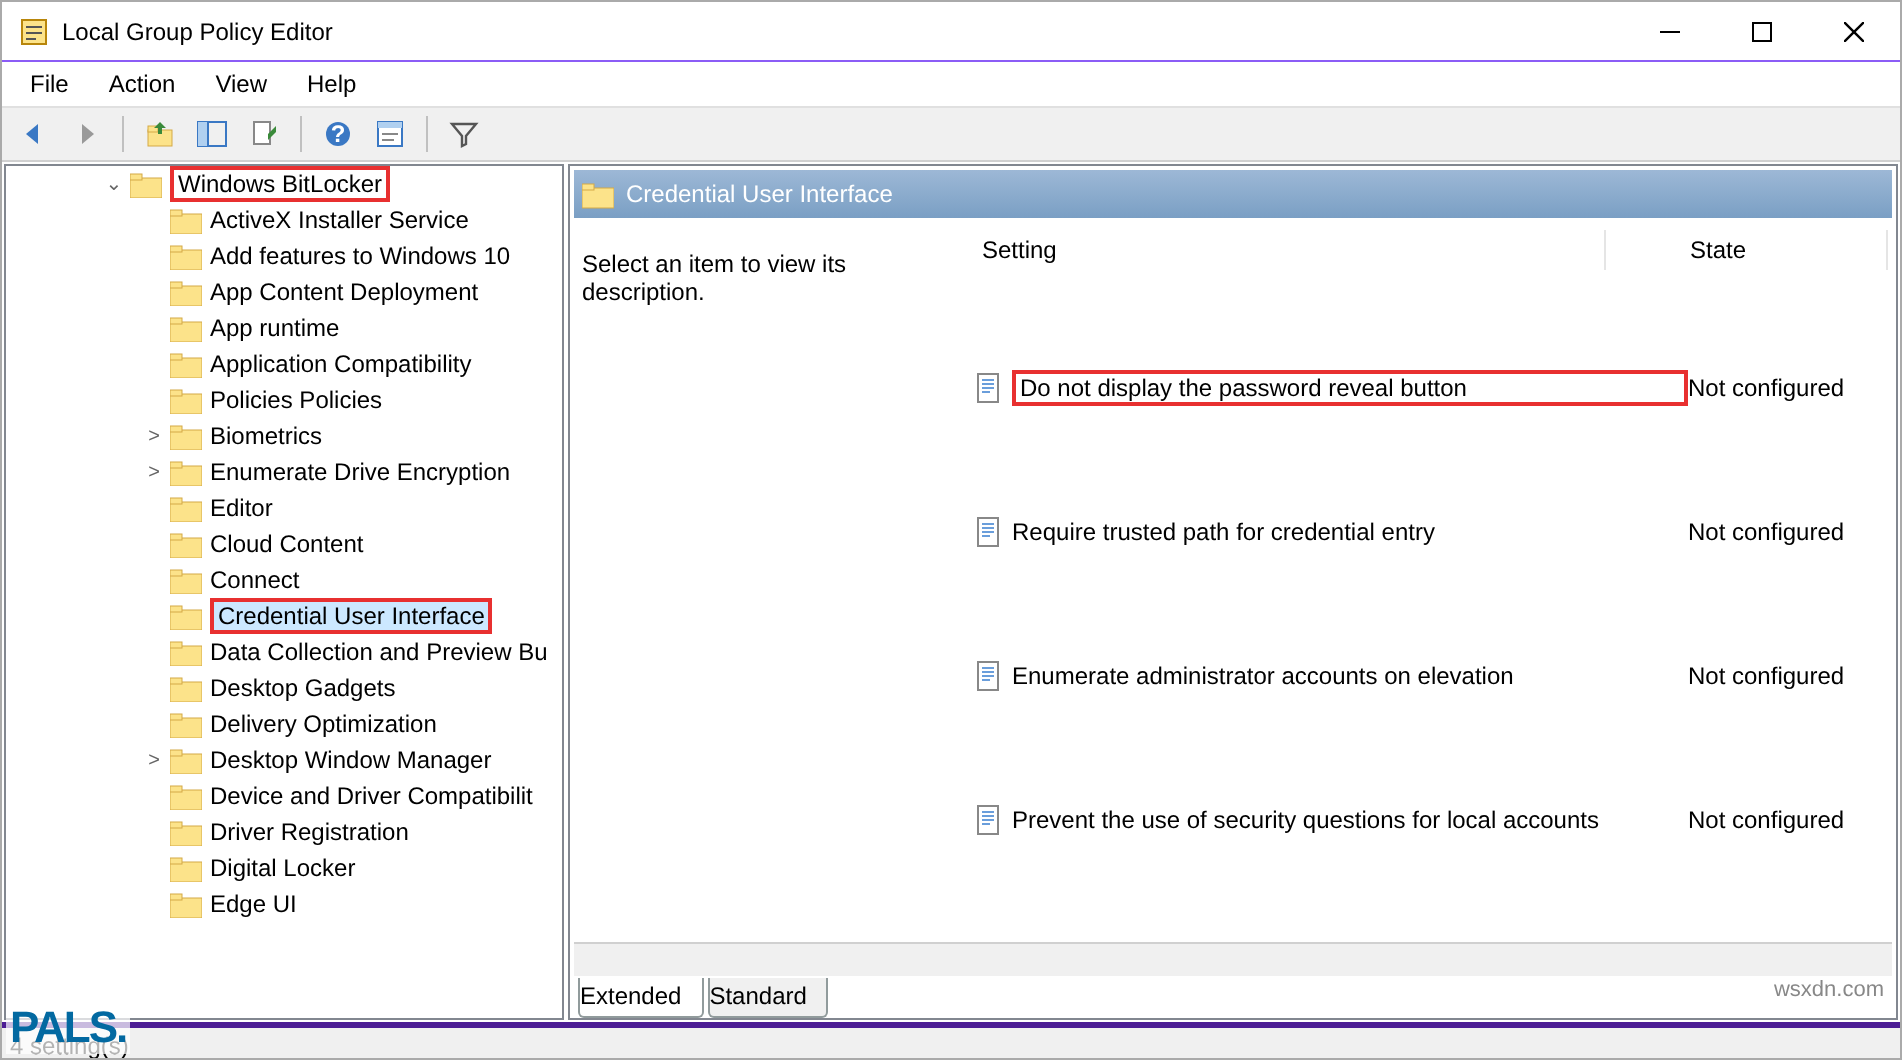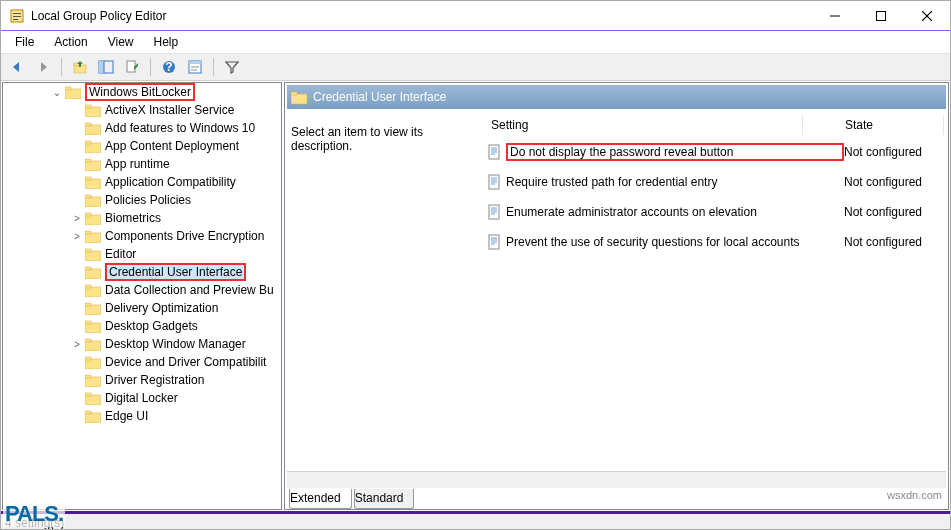--- a/index.html
+++ b/index.html
@@ -52,21 +52,21 @@
     
     .details-body { flex: 1; display: flex; padding: 4px; overflow: hidden; }
     .description-col { width: 196px; padding: 10px 8px 0 2px; font-size: 12px; }
     .settings-col { flex: 1; }
     
     .list-header { display: flex; height: 22px; align-items: flex-start; gap: 36px; }
     .list-header-cell { padding: 3px 6px; font-size: 12px; border-right: 1px solid #e5e5e5; }
     .col-setting { flex: 1; }
     .col-state { width: 105px; text-align: left; }
     
-    .list-row { display: flex; height: 30px; align-items: center; padding-left: 2px; }
+    .list-row { display: flex; height: 30px; align-items: center; padding-left: 2px; margin-top: 42px; }
     .setting-icon { width: 16px; height: 16px; margin-right: 3px; flex-shrink: 0; }
     .setting-name { flex: 1; white-space: nowrap; font-size: 12px; }
     .setting-state { width: 100px; white-space: nowrap; font-size: 12px; }
     
     .details-scrollbar { height: 17px; background: #f0f0f0; border-top: 1px solid #d0d0d0; margin: 0 2px 2px 2px; }
     
     
     .tabs-row { display: flex; padding-left: 4px; height: 20px; margin-top: -1px; }
     .tab { padding: 2px 10px 1px 0; font-size: 12px; background: #fff; border: 1px solid #919b9c; border-top: none; border-radius: 0 0 3px 3px; margin-right: 2px; }
     .tab:not(.active) { background: #f0f0f0; margin-top: 0; }
@@ -235,56 +235,70 @@
             <rect x="0" y="2" width="6" height="3" class="folder-svg"></rect>
           </svg>
           <span class="tree-label">Biometrics</span>
         </div>
         <div class="tree-node child has-expand">
           <span class="tree-expand">&gt;</span>
           <svg class="tree-folder" viewBox="0 0 16 14">
             <rect x="0" y="4" width="16" height="10" class="folder-svg"></rect>
             <rect x="0" y="2" width="6" height="3" class="folder-svg"></rect>
           </svg>
-          <span class="tree-label">Components Drive Encryption</span>
+          <span class="tree-label">Enumerate Drive Encryption</span>
         </div>
         <div class="tree-node child">
           <svg class="tree-folder" viewBox="0 0 16 14">
             <rect x="0" y="4" width="16" height="10" class="folder-svg"></rect>
             <rect x="0" y="2" width="6" height="3" class="folder-svg"></rect>
           </svg>
           <span class="tree-label">Editor</span>
         </div>
         <div class="tree-node child">
           <svg class="tree-folder" viewBox="0 0 16 14">
             <rect x="0" y="4" width="16" height="10" class="folder-svg"></rect>
             <rect x="0" y="2" width="6" height="3" class="folder-svg"></rect>
           </svg>
+          <span class="tree-label">Cloud Content</span>
+        </div>
+        <div class="tree-node child">
+          <svg class="tree-folder" viewBox="0 0 16 14">
+            <rect x="0" y="4" width="16" height="10" class="folder-svg"></rect>
+            <rect x="0" y="2" width="6" height="3" class="folder-svg"></rect>
+          </svg>
+          <span class="tree-label">Connect</span>
+        </div>
+        <div class="tree-node child">
+          <svg class="tree-folder" viewBox="0 0 16 14">
+            <rect x="0" y="4" width="16" height="10" class="folder-svg"></rect>
+            <rect x="0" y="2" width="6" height="3" class="folder-svg"></rect>
+          </svg>
           <span class="tree-label selected red-box">Credential User Interface</span>
         </div>
         <div class="tree-node child">
           <svg class="tree-folder" viewBox="0 0 16 14">
             <rect x="0" y="4" width="16" height="10" class="folder-svg"></rect>
             <rect x="0" y="2" width="6" height="3" class="folder-svg"></rect>
           </svg>
           <span class="tree-label">Data Collection and Preview Bu</span>
         </div>
         <div class="tree-node child">
           <svg class="tree-folder" viewBox="0 0 16 14">
             <rect x="0" y="4" width="16" height="10" class="folder-svg"></rect>
             <rect x="0" y="2" width="6" height="3" class="folder-svg"></rect>
           </svg>
+          <span class="tree-label">Desktop Gadgets</span>
+        </div>
+        <div class="tree-node child">
+          <svg class="tree-folder" viewBox="0 0 16 14">
+            <rect x="0" y="4" width="16" height="10" class="folder-svg"></rect>
+            <rect x="0" y="2" width="6" height="3" class="folder-svg"></rect>
+          </svg>
           <span class="tree-label">Delivery Optimization</span>
-        </div>
-        <div class="tree-node child">
-          <svg class="tree-folder" viewBox="0 0 16 14">
-            <rect x="0" y="4" width="16" height="10" class="folder-svg"></rect>
-            <rect x="0" y="2" width="6" height="3" class="folder-svg"></rect>
-          </svg>
-          <span class="tree-label">Desktop Gadgets</span>
         </div>
         <div class="tree-node child has-expand">
           <span class="tree-expand">&gt;</span>
           <svg class="tree-folder" viewBox="0 0 16 14">
             <rect x="0" y="4" width="16" height="10" class="folder-svg"></rect>
             <rect x="0" y="2" width="6" height="3" class="folder-svg"></rect>
           </svg>
           <span class="tree-label">Desktop Window Manager</span>
         </div>
         <div class="tree-node child">

